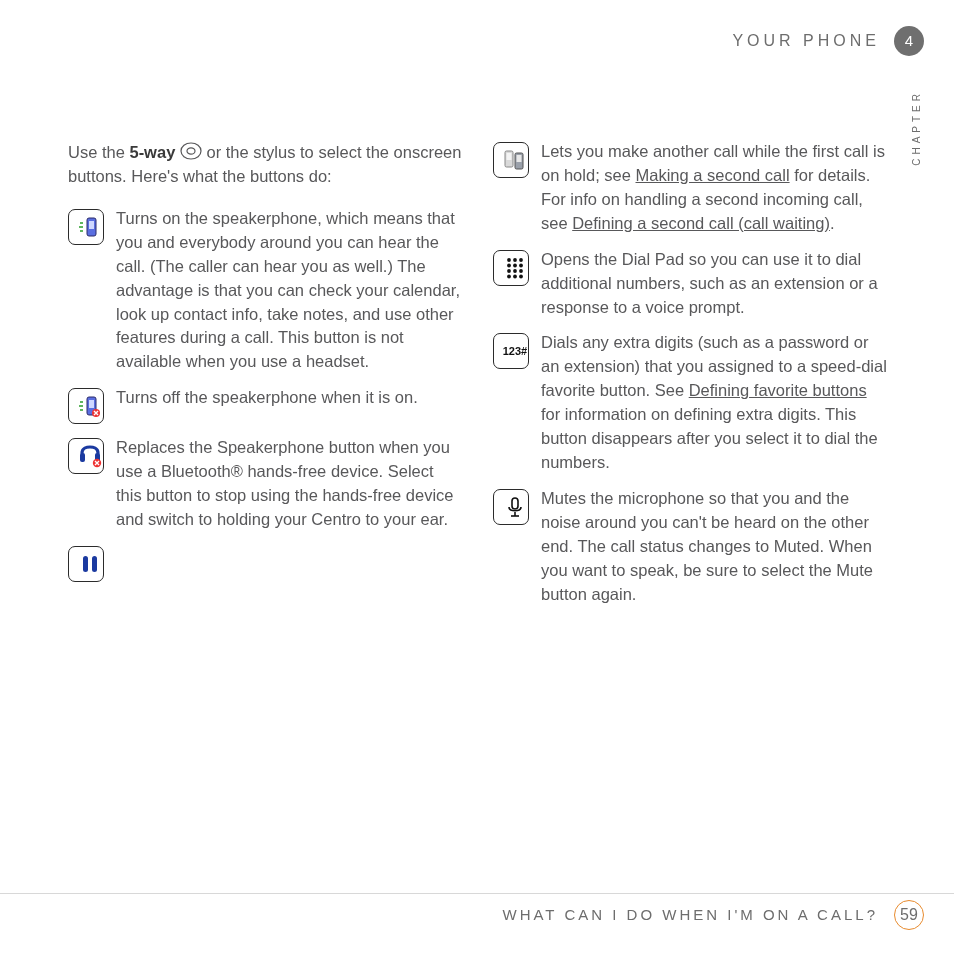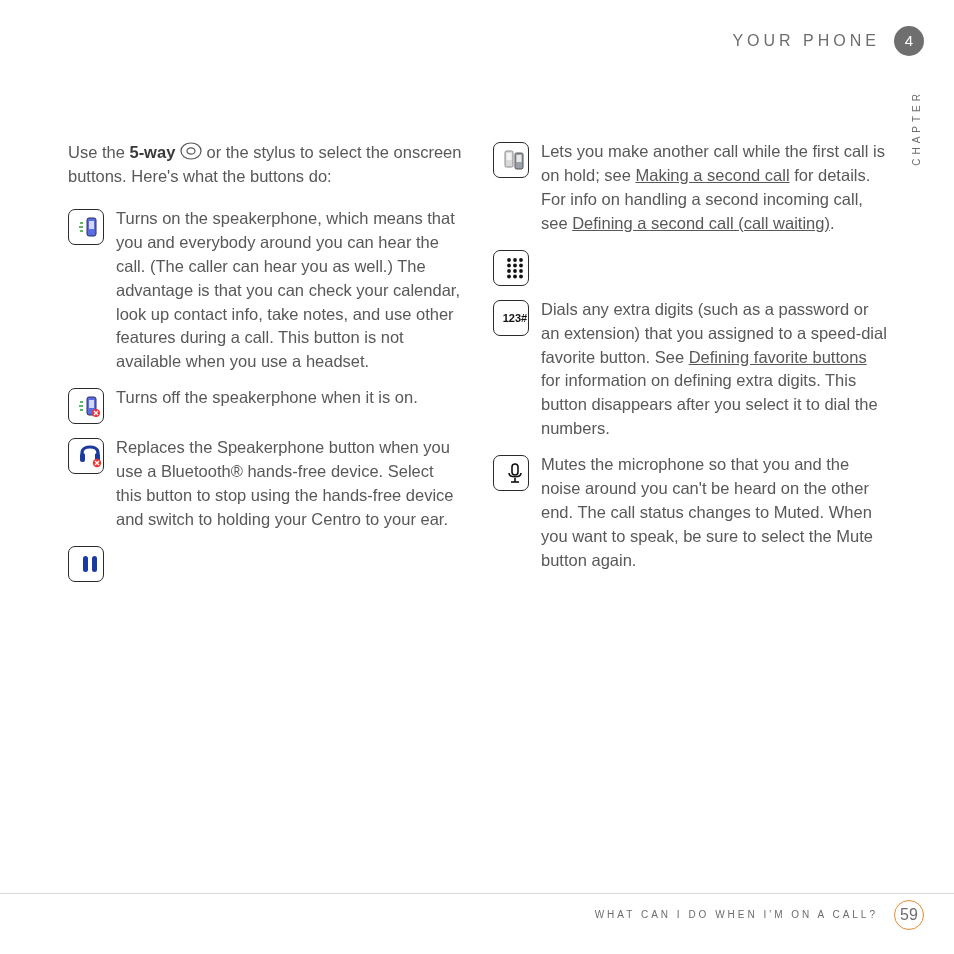--- a/index.html
+++ b/index.html
@@ -100,21 +100,21 @@
   .footer{
     position:absolute;
     bottom:24px;
     right:30px;
     display:flex;
     align-items:center;
     gap:16px;
   }
   .footer-text{
     letter-spacing:3px;
-    font-size:10px;
+    font-size:15px;
     color:#6d6d6d;
   }
   .page-circle{
     width:28px;
     height:28px;
     border-radius:50%;
     border:1.5px solid #e88b2e;
     color:#6d6d6d;
     display:flex;
     align-items:center;
@@ -214,20 +214,21 @@
                 <circle cx="19" cy="10.5" r="1.9"></circle>
                 <circle cx="7" cy="16" r="1.9"></circle>
                 <circle cx="13" cy="16" r="1.9"></circle>
                 <circle cx="19" cy="16" r="1.9"></circle>
                 <circle cx="7" cy="21.5" r="1.9"></circle>
                 <circle cx="13" cy="21.5" r="1.9"></circle>
                 <circle cx="19" cy="21.5" r="1.9"></circle>
               </g>
             </svg>
           </div>
+          <div class="item-text">Opens the Dial Pad so you can use it to dial additional numbers, such as an extension or a response to a voice prompt.</div>
         </div>
         <div class="item">
           <div class="icon-box">
             <svg width="26" height="26" viewBox="0 0 26 26">
               <text x="13" y="17" text-anchor="middle" font-size="11" font-weight="700" fill="#111" font-family="Arial">123#</text>
             </svg>
           </div>
           <div class="item-text"><span>Dials any extra digits (such as a password or an extension) that you assigned to a speed-dial favorite button. See </span><span class="link">Defining favorite buttons</span><span> for information on defining extra digits. This button disappears after you select it to dial the numbers.</span></div>
         </div>
         <div class="item">

